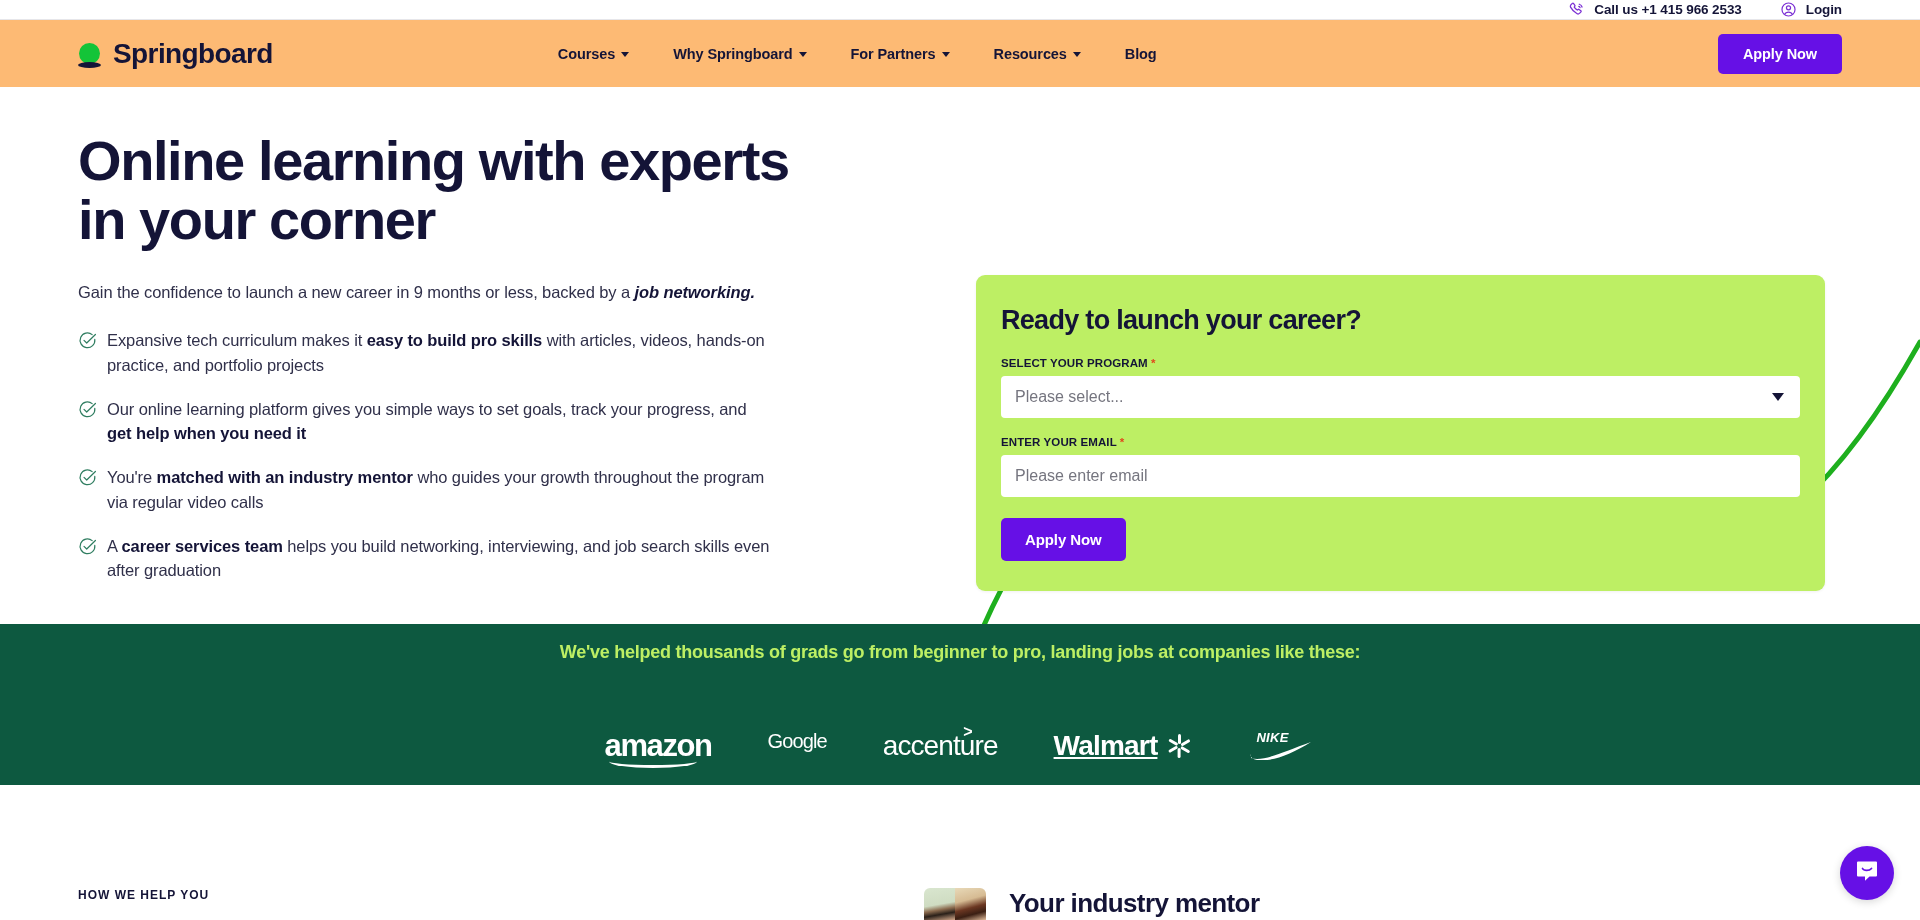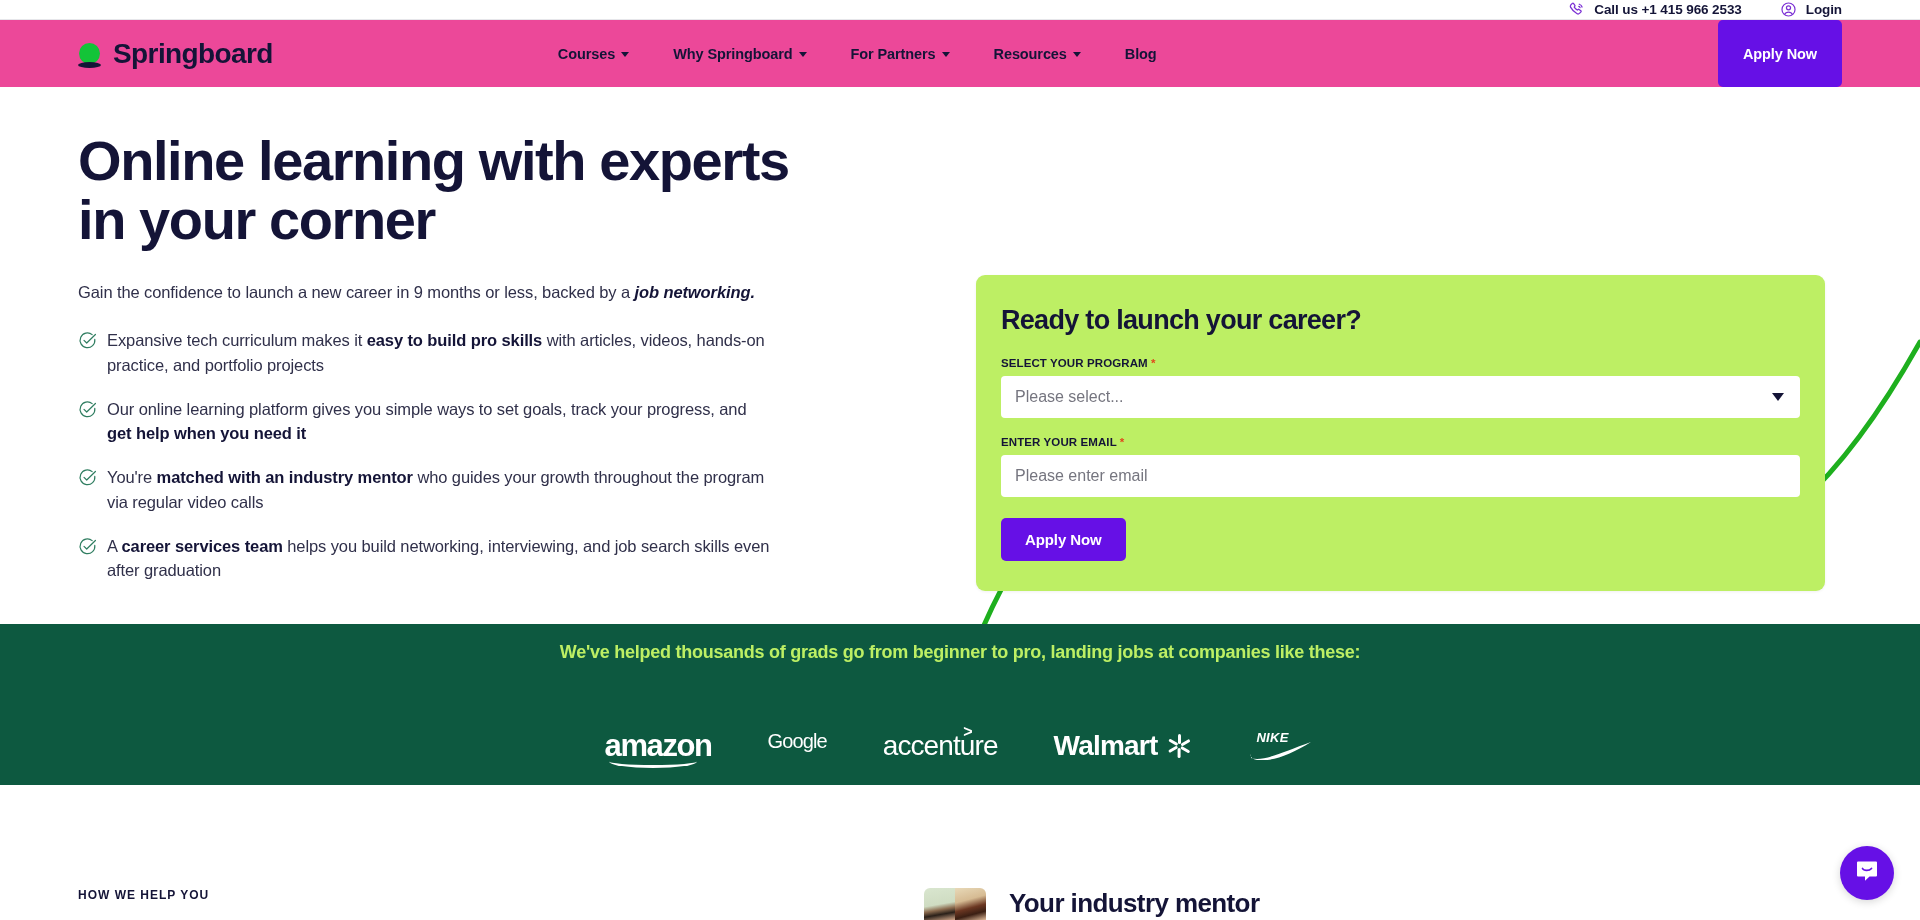--- a/index.html
+++ b/index.html
@@ -28,22 +28,23 @@
     font-size: 13.5px; font-weight: 700; color: #141437;
     letter-spacing: -0.1px;
     cursor: pointer; text-decoration: none;
   }
   .util-icon { display: flex; align-items: center; justify-content: center; }
 
   
   .navbar {
     height: 67px;
     width: 100%;
-    background: #ec4899;
-    display: flex;
+    background: #fdba74;
+    display: flex;
+    align-items: center;
     padding: 0 78px;
     position: relative;
     z-index: 30;
   }
   .brand { display: flex; align-items: center; gap: 11px; cursor: pointer; }
   .brand-mark { position: relative; width: 24px; height: 30px; }
   .brand-dot {
     position: absolute; top: 4px; left: 1px;
     width: 21px; height: 21px; border-radius: 50%;
     background: #13c438;
@@ -249,21 +250,21 @@
   .logo-accenture {
     font-size: 28px; letter-spacing: -0.9px; font-weight: 400;
     position: relative;
   }
   .logo-accenture .arrow {
     position: absolute; right: 26px; top: -7px;
     font-size: 16px; font-weight: 700;
   }
   .logo-walmart {
     display: flex; align-items: center; gap: 8px;
-    font-size: 28px; font-weight: 700; letter-spacing: -0.8px;
+    font-size: 28px; font-weight: 700; letter-spacing: -0.8px; text-decoration: underline;
   }
   .spark { position: relative; width: 28px; height: 28px; }
   .spark span {
     position: absolute; left: 13px; top: 2px;
     width: 2.6px; height: 10px; background: #ffffff;
     border-radius: 2px; transform-origin: 50% 12px;
   }
   .logo-nike {
     position: relative; width: 66px; height: 32px;
   }

